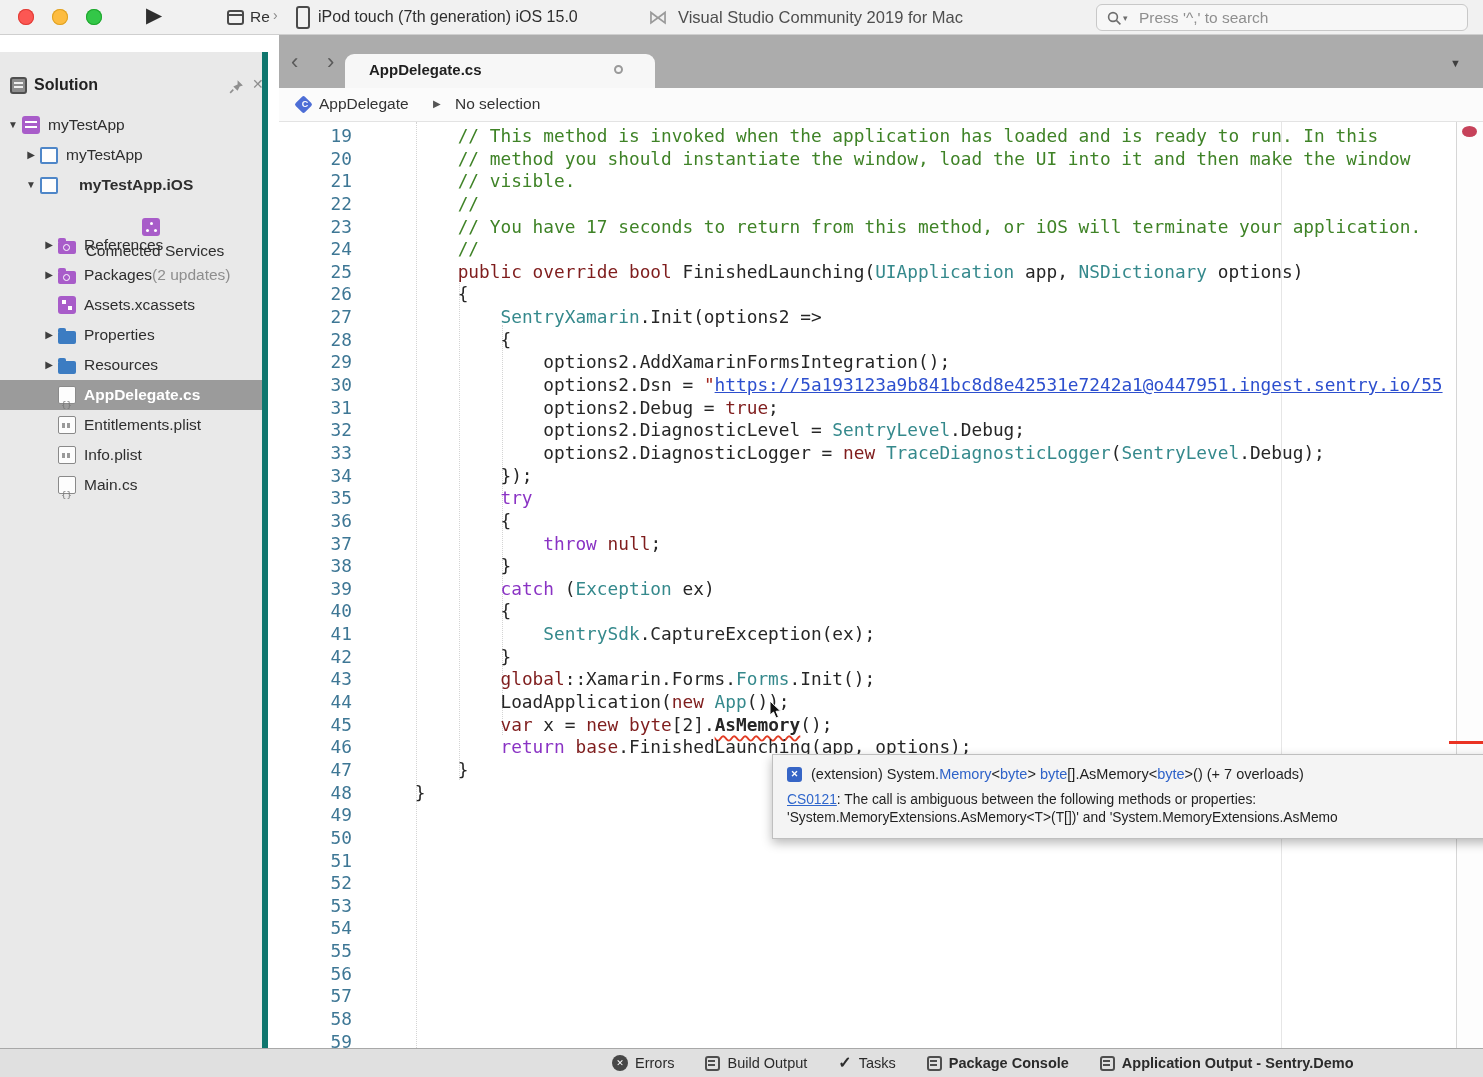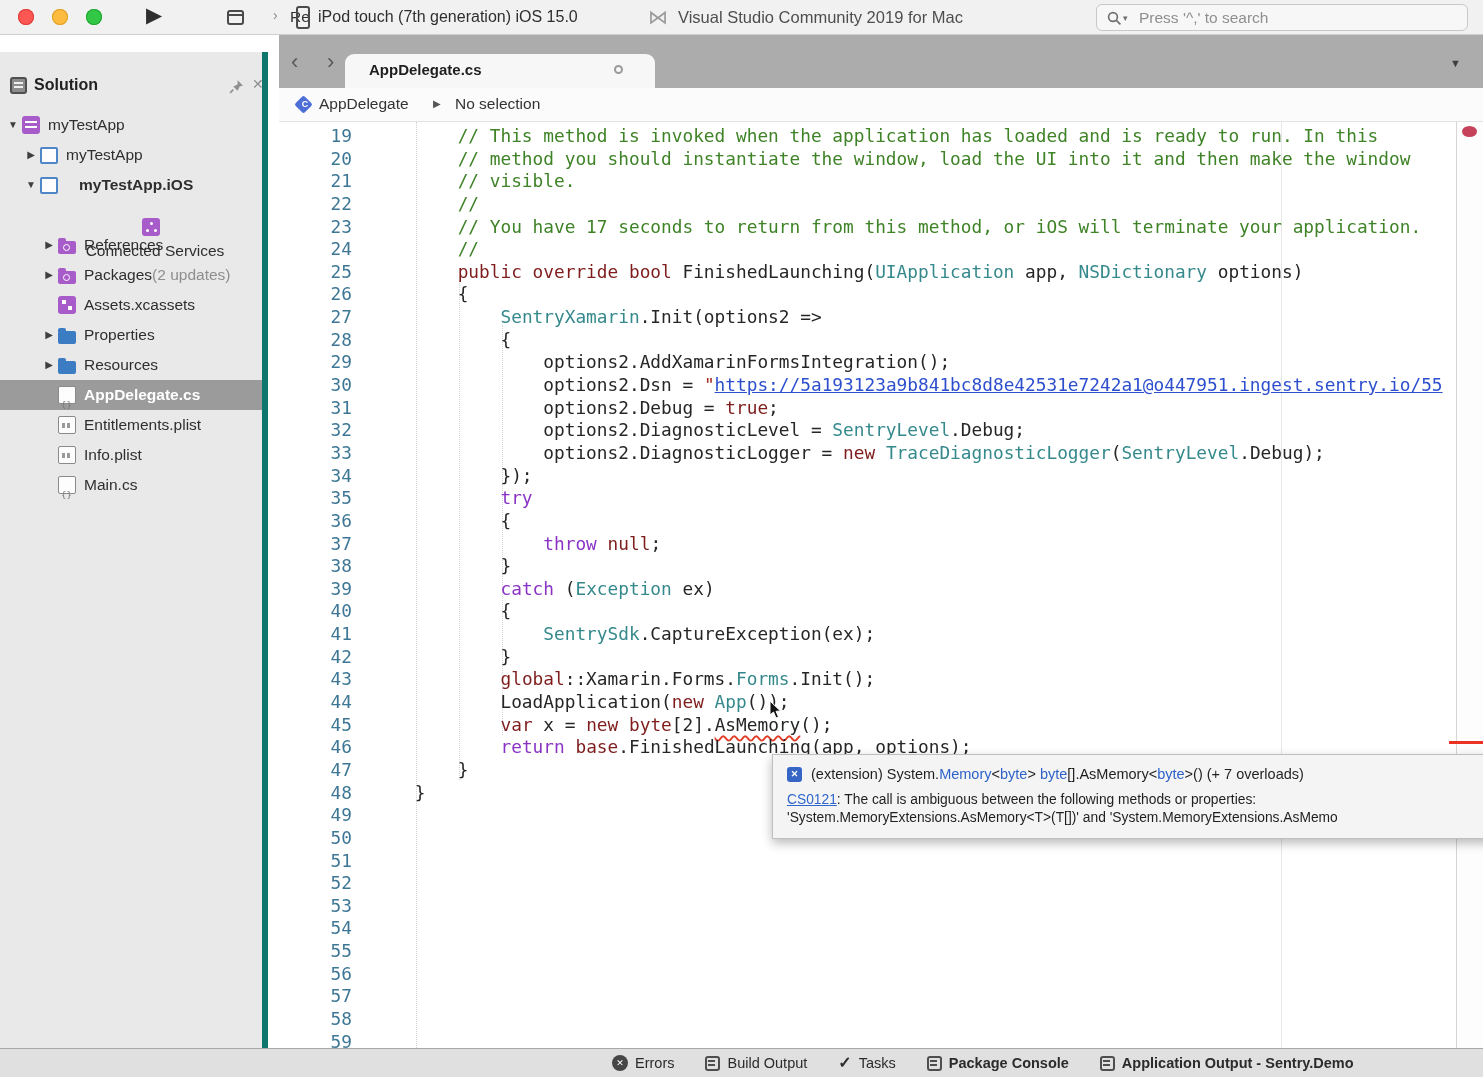--- a/index.html
+++ b/index.html
@@ -9,21 +9,21 @@
 
   
   .toolbar { position:absolute; left:0; top:0; width:1483px; height:35px; background:#F1F1F1; border-bottom:1px solid #CFCFCF; }
   .tl { position:absolute; top:9px; width:16px; height:16px; border-radius:50%; }
   .tl.red { left:18px; background:#FC5753; box-shadow:inset 0 0 0 1px #DF3D37; }
   .tl.yellow { left:52px; background:#FDBC40; box-shadow:inset 0 0 0 1px #DEA123; }
   .tl.green { left:86px; background:#33C748; box-shadow:inset 0 0 0 1px #1FA52E; }
   .run-btn { position:absolute; left:146px; top:3px; font-size:21px; color:#2F2F2F; }
   .win-icon { position:absolute; left:227px; top:10px; width:17px; height:15px; border:2px solid #4A4A4A; border-radius:3px; }
   .win-icon::after { content:""; position:absolute; left:0; top:2px; width:13px; height:2px; background:#4A4A4A; }
-  .cfg-label { position:absolute; left:250px; top:8px; font-size:15.5px; color:#333;margin-left:40px; }
+  .cfg-label { position:absolute; left:250px; top:8px; font-size:15.5px; color:#333; }
   .cfg-chev { position:absolute; left:273px; top:7px; font-size:14px; color:#8A8A8A; }
   .phone-icon { position:absolute; left:296px; top:6px; width:14px; height:23px; border:2px solid #4A4A4A; border-radius:3px; }
   .device-label { position:absolute; left:318px; top:8px; font-size:16px; color:#2E2E2E; white-space:nowrap; }
   .vs-logo { position:absolute; left:648px; top:5px; font-size:20px; color:#9A9A9A; }
   .app-title { position:absolute; left:678px; top:8px; font-size:16.5px; color:#4E4E4E; white-space:nowrap; }
   .search-box { position:absolute; left:1096px; top:4px; width:372px; height:27px; border:1px solid #C8C8C8; border-radius:6px; background:#F7F7F7; }
   .search-icon { position:absolute; left:10px; top:6px; }
   .search-chev { position:absolute; left:26px; top:8px; font-size:9px; color:#6E6E6E; }
   .search-ph { position:absolute; left:42px; top:4px; font-size:15.5px; color:#8F8F8F; }
 
@@ -89,21 +89,21 @@
   .cl { height:22.65px; line-height:22.65px; display:flex; font-family:"DejaVu Sans Mono", monospace; font-size:17.8px; white-space:pre; }
   .ln { flex:0 0 73px; text-align:right; color:#3E7795; }
   .code { margin-left:20px; color:#262626; }
   .tk-com { color:#3F8327; }
   .tk-kw  { color:#7f1d1d; }
   .tk-ctl { color:#8A33C4; }
   .tk-typ { color:#35898C;text-align:right; }
   .tk-pln { color:#262626; }
   .tk-str { color:#A3241C; }
   .tk-url { color:#2D4FCE; text-decoration:underline; }
-  .tk-err { color:#262626; text-decoration-line:underline; text-decoration-style:wavy; text-decoration-color:#E23B24; text-decoration-thickness:2px; text-underline-offset:4px; }
+  .tk-err { color:#262626; text-decoration-line:underline; text-decoration-style:wavy; text-decoration-color:#E23B24; text-decoration-thickness:2px; text-underline-offset:4px;font-weight:bold; }
 
   
   .scrollcol { position:absolute; left:1456px; top:122px; width:27px; height:926px; background:#FDFDFD; border-left:1px solid #D6D6D6; z-index:2; }
   .err-dot { position:absolute; left:5px; top:4px; width:15px; height:11px; border-radius:50%; background:#C6425A; }
   .err-mark { position:absolute; left:1449px; top:741px; width:34px; height:3px; background:#EA3323; z-index:3; }
 
   
   .tooltip { position:absolute; left:772px; top:754px; width:740px; background:#F4F4F4; border:1px solid #BFBFBF; box-shadow:0 4px 10px rgba(0,0,0,.28); z-index:5; padding:11px 14px 12px 14px; }
   .tt-row1 { display:flex; align-items:center; font-size:14.5px; color:#1F1F1F; white-space:nowrap; overflow:hidden; }
   .tt-icon { display:inline-block; width:15px; height:15px; background:#3665C6; border-radius:3px; color:#fff; font-size:9px; font-weight:bold; text-align:center; line-height:15px; margin-right:9px; flex:0 0 15px; }

